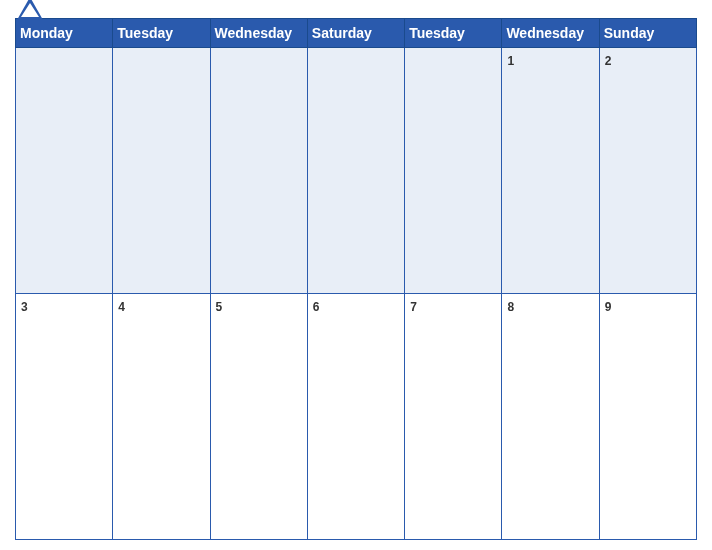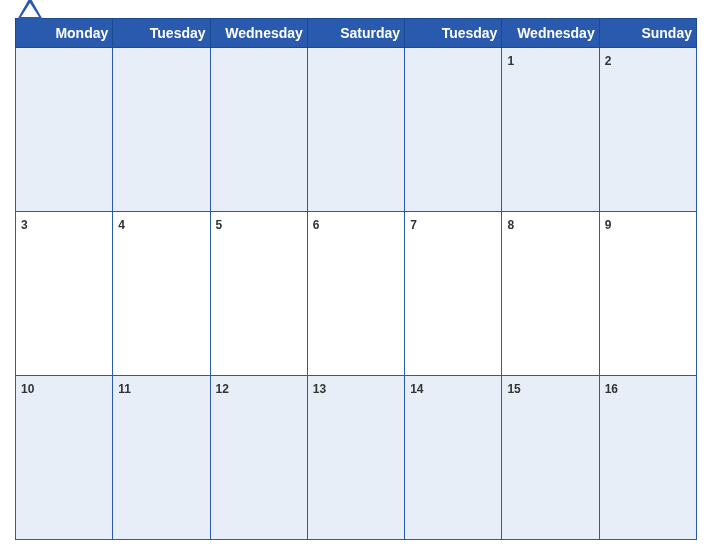--- a/index.html
+++ b/index.html
@@ -70,21 +70,21 @@
 
     .calendar {
       width: 100%;
       border-collapse: collapse;
       flex: 1;
     }
 
     .calendar thead tr th {
       background-color: #2a5aad;
       color: white;
-      text-align: right;
+      text-align: left;
       padding: 6px 4px;
       font-size: 14px;
       font-weight: bold;
       border: 1px solid #1a4a8d;
     }
 
     .calendar tbody tr td {
       border: 1px solid #2a5aad;
       vertical-align: top;
       padding: 3px 5px;
@@ -148,23 +148,14 @@
       </tr>
       <tr>
         <td><span class="day-num">3</span></td>
         <td><span class="day-num">4</span></td>
         <td><span class="day-num">5</span></td>
         <td><span class="day-num">6</span></td>
         <td><span class="day-num">7</span></td>
         <td><span class="day-num">8</span></td>
         <td><span class="day-num">9</span></td>
       </tr>
-      <tr>
-        <td><span class="day-num">10</span></td>
-        <td><span class="day-num">11</span></td>
-        <td><span class="day-num">12</span></td>
-        <td><span class="day-num">13</span></td>
-        <td><span class="day-num">14</span></td>
-        <td><span class="day-num">15</span></td>
-        <td><span class="day-num">16</span></td>
-      </tr>
     </tbody>
 </table>
 
 </body></html>

